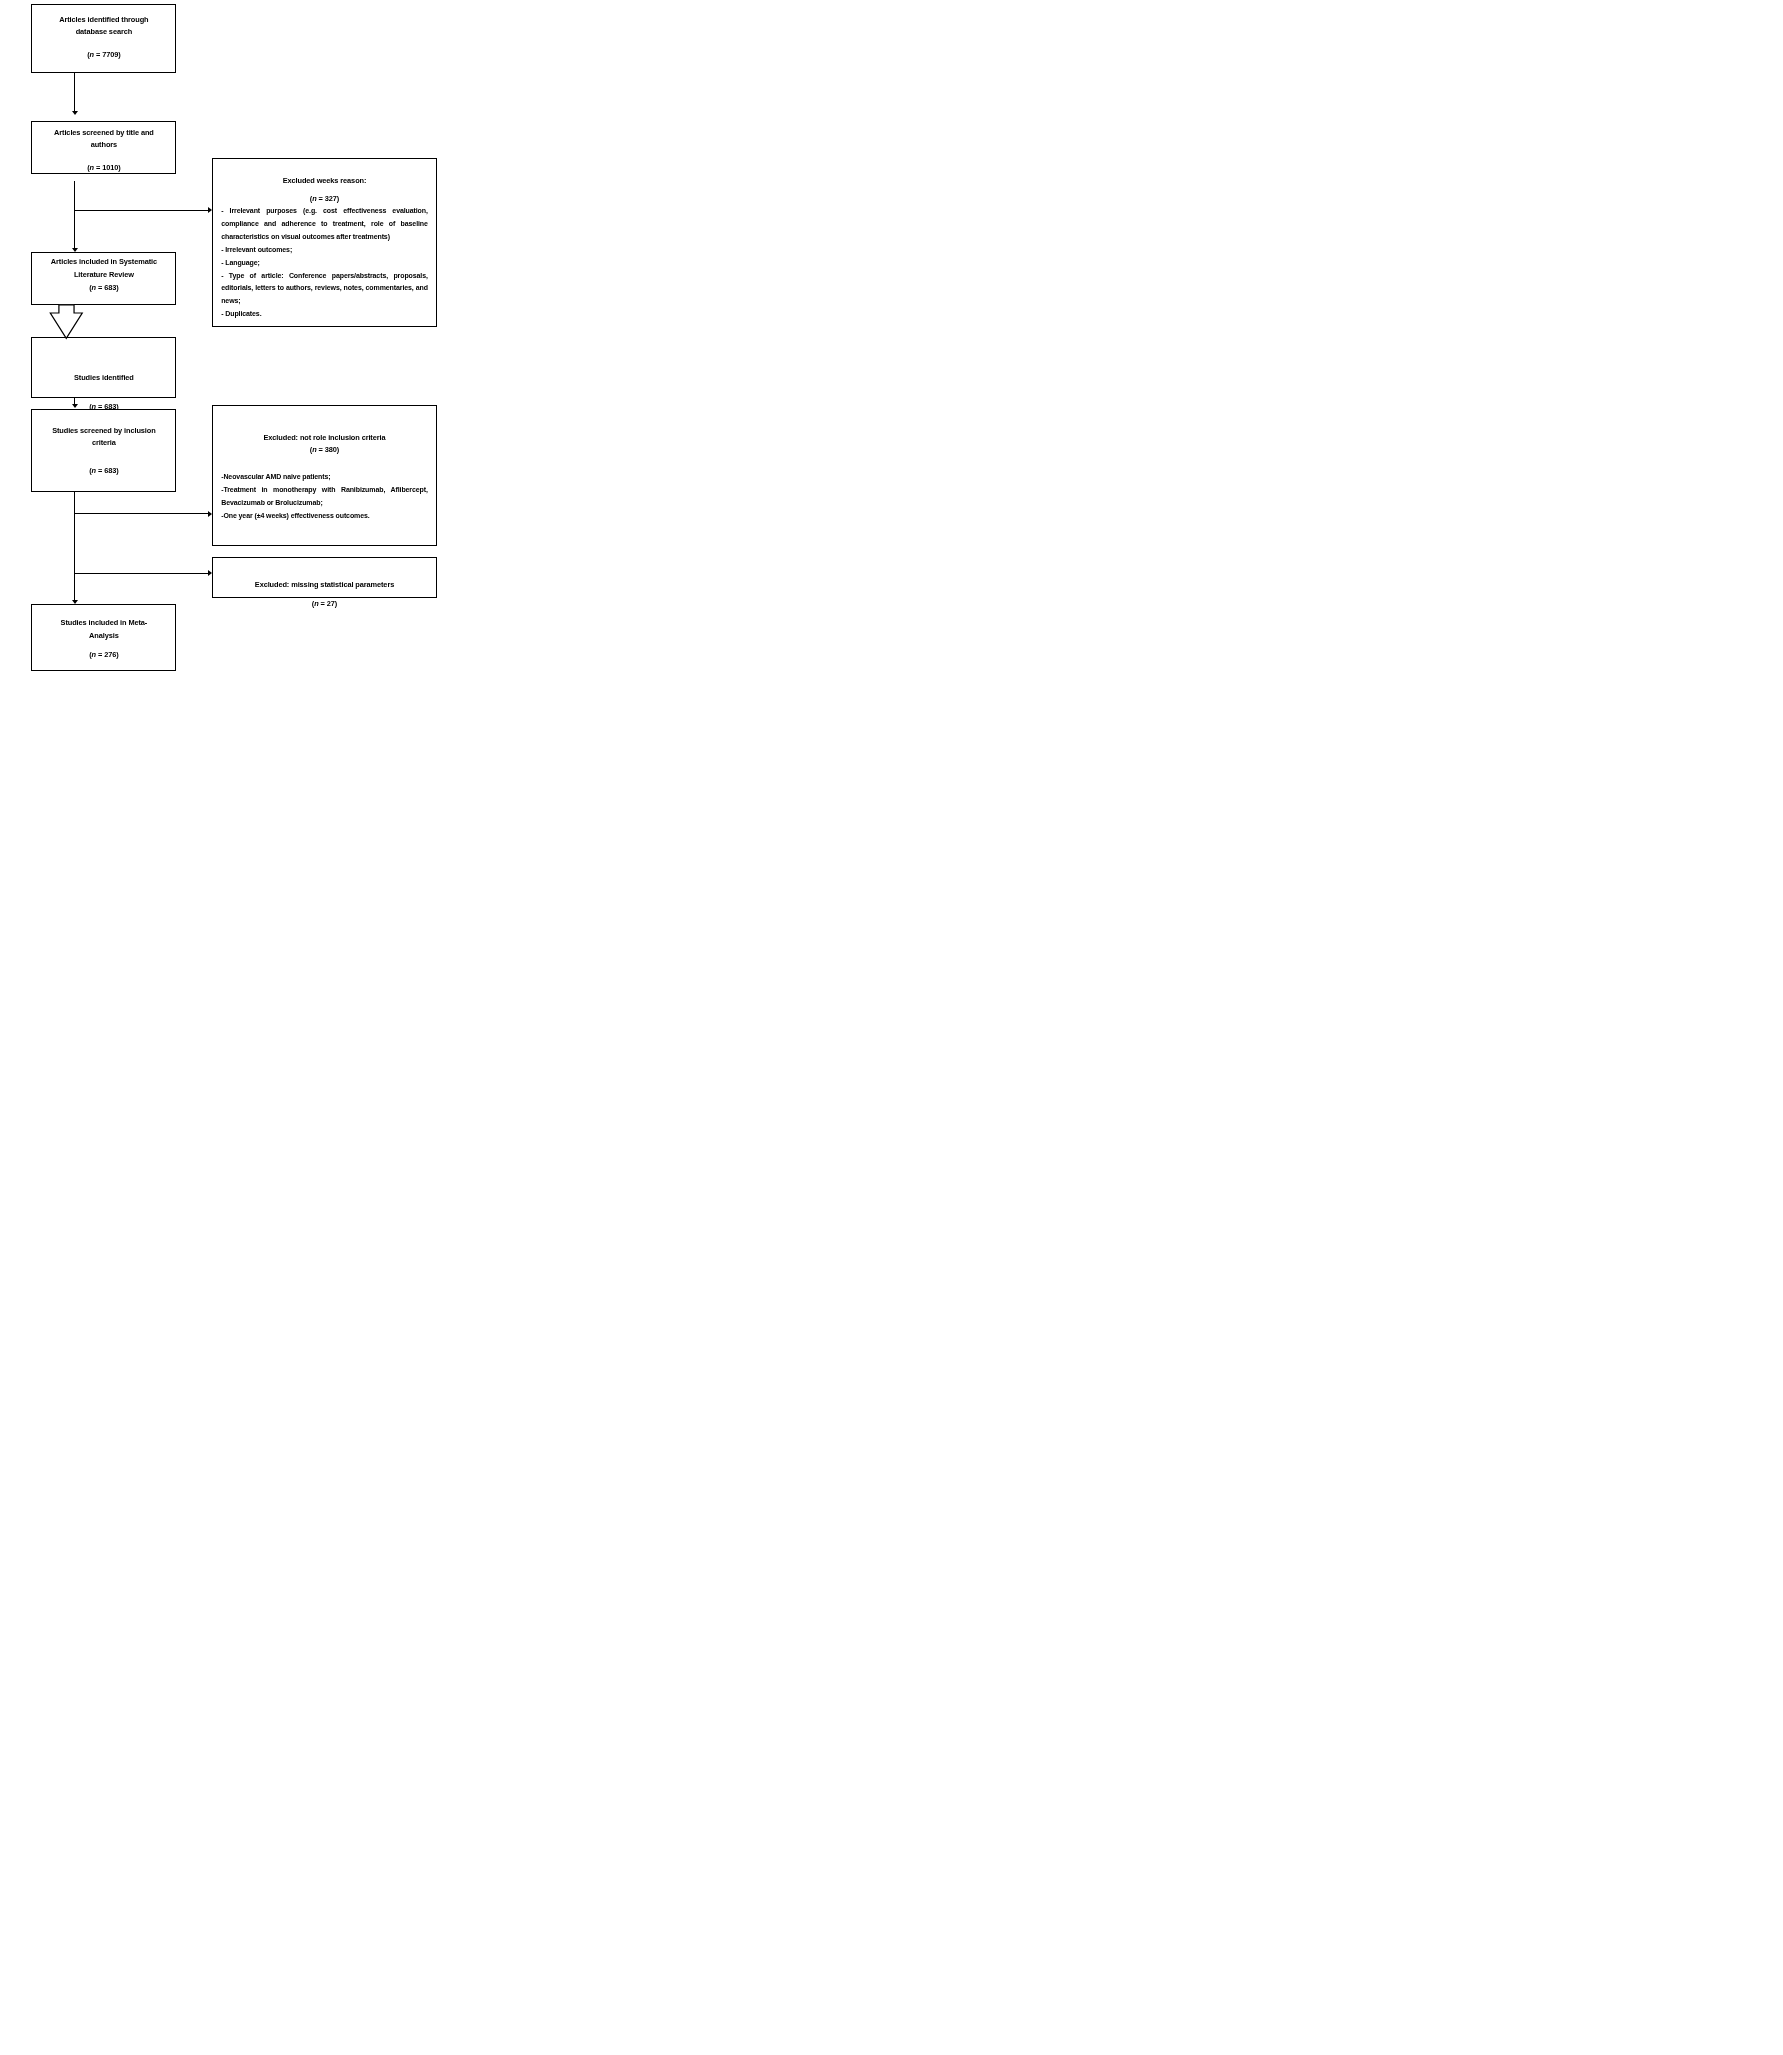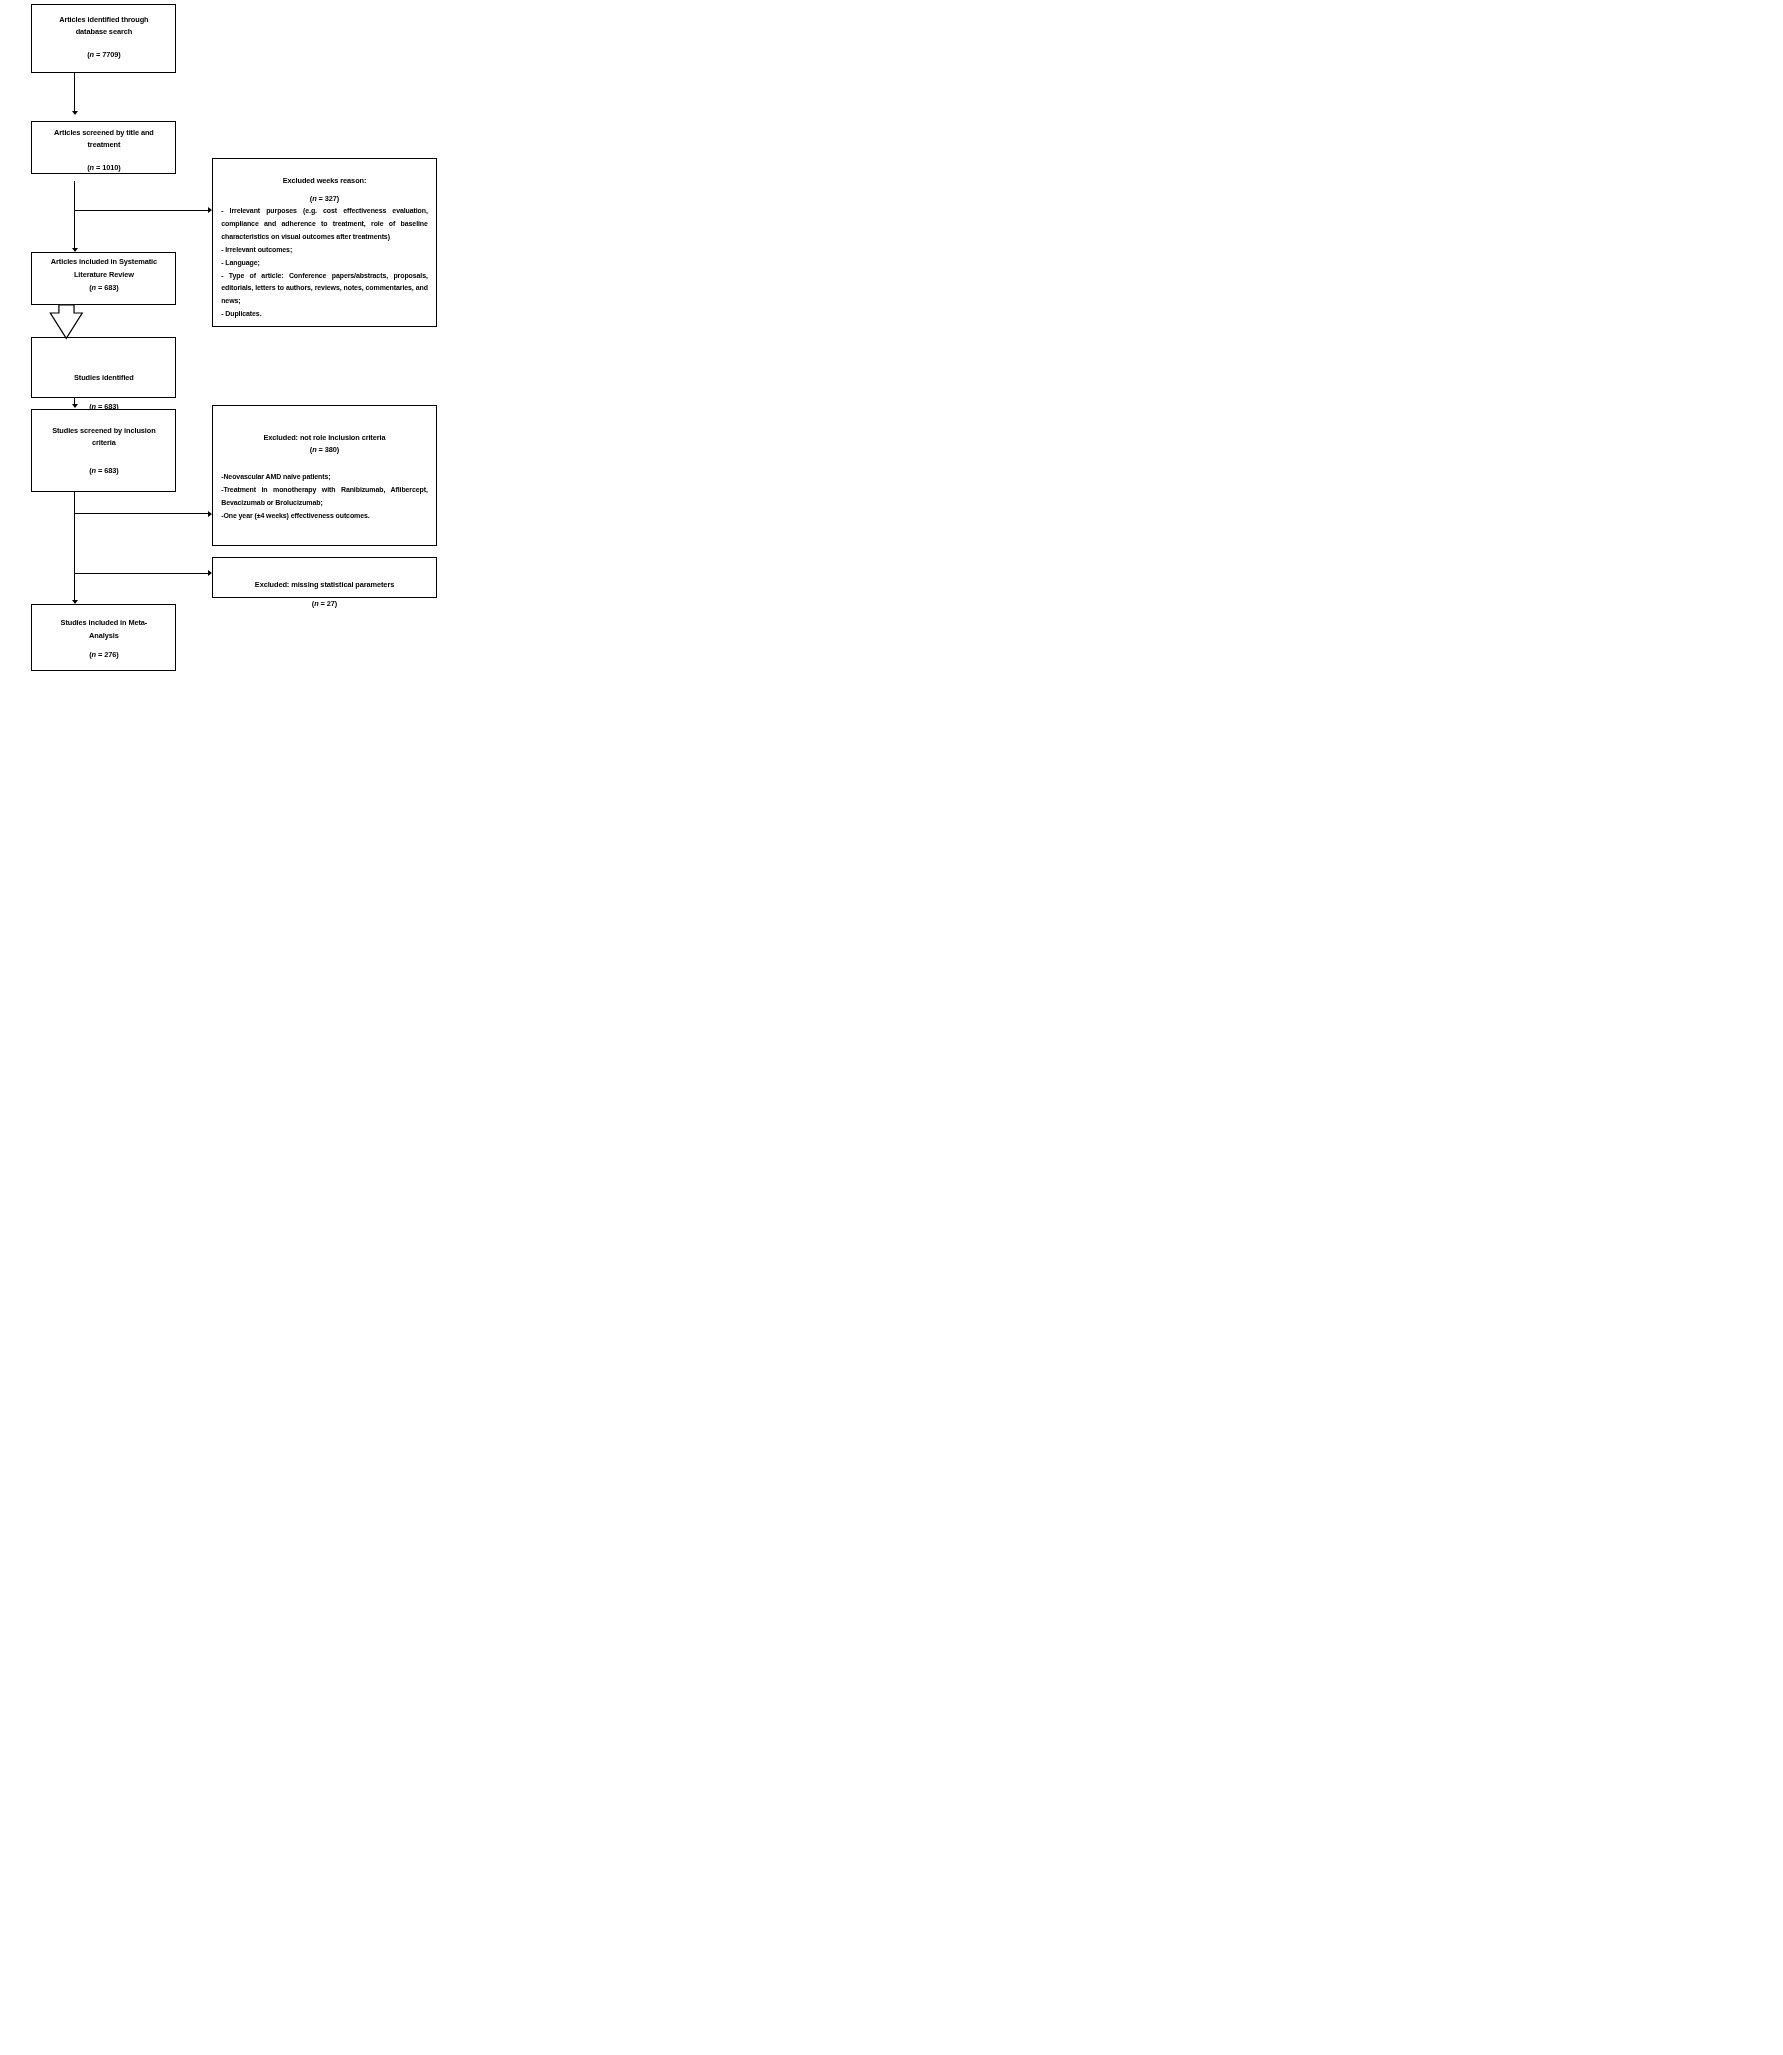--- a/index.html
+++ b/index.html
@@ -72,21 +72,21 @@
     </div>
     <div class="count" style="margin-top:10.7px;"><span>(</span><span class="nvar">n</span><span> = 7709)</span></div>
   </div>
 
   <div class="vline" style="top:73px; height:38px;"></div>
   <div class="arrow-down" style="top:111px;"></div>
 
   <div class="fbox" style="top:121px; height:53px; padding-top:5px;">
     <div class="title">
       <div>Articles screened by title and</div>
-      <div>treatment</div>
+      <div>authors</div>
     </div>
     <div class="count" style="margin-top:10.7px;"><span>(</span><span class="nvar">n</span><span> = 1010)</span></div>
   </div>
 
   <div class="vline" style="top:181px; height:67px;"></div>
   <div class="arrow-down" style="top:248px;"></div>
   <div class="hline" style="top:210px;"></div>
   <div class="arrow-right" style="top:207px;"></div>
 
   <div class="ebox" style="top:158px; height:169px; padding-top:15.6px;">

